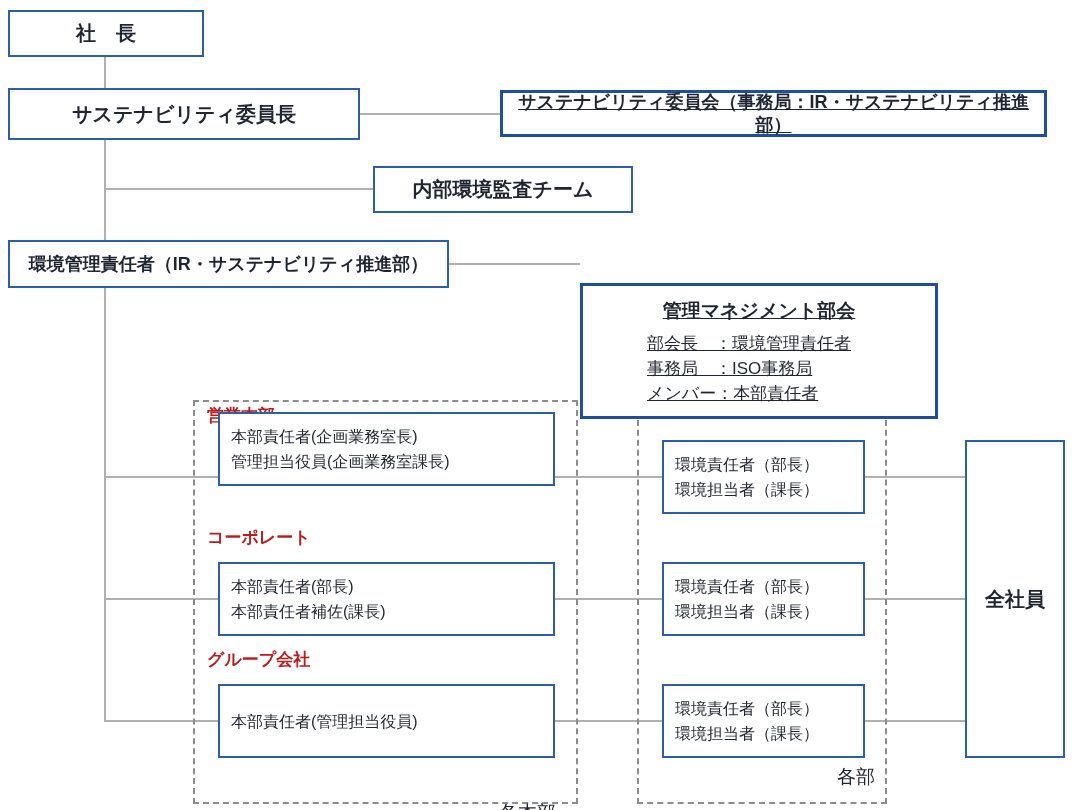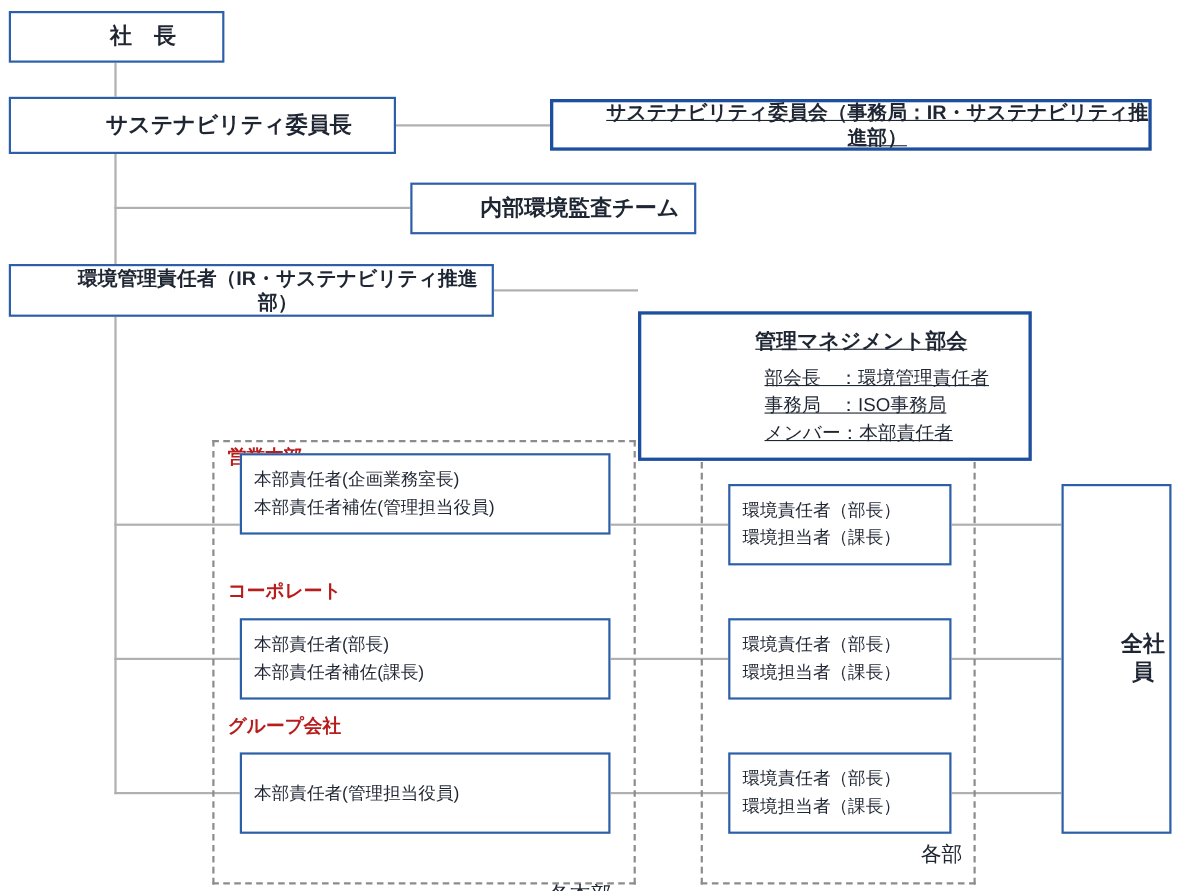--- a/index.html
+++ b/index.html
@@ -24,21 +24,20 @@
     position:absolute;
     background:#ffffff;
     border:2px solid #2d5fa9;
     display:flex;
     align-items:center;
     justify-content:center;
     text-align:center;
     font-size:20px;
     font-weight:700;
     line-height:1.25;
-    padding-left:48px;
   }
   .node.strong { border-width:3px; border-color:#1d4f9e;text-decoration:underline; }
   .node.small-label { font-size:18px; }
   .node.detail {
     flex-direction:column;
     align-items:flex-start;
     justify-content:center;
     text-align:left;
     font-size:16px;
     font-weight:400;
@@ -127,21 +126,21 @@
     <div class="sub-lines">
       <div>部会長　：環境管理責任者</div>
       <div>事務局　：ISO事務局</div>
       <div>メンバー：本部責任者</div>
     </div>
   </div>
 
   <div class="group-heading" style="left:207px; top:404px">営業本部</div>
   <div class="node detail" style="left:218px; top:412px; width:337px; height:74px">
     <div>本部責任者(企画業務室長)</div>
-    <div>本部責任者補佐(管理担当役員)</div>
+    <div>管理担当役員(企画業務室課長)</div>
   </div>
 
   <div class="group-heading" style="left:207px; top:526px">コーポレート</div>
   <div class="node detail" style="left:218px; top:562px; width:337px; height:74px">
     <div>本部責任者(部長)</div>
     <div>本部責任者補佐(課長)</div>
   </div>
 
   <div class="group-heading" style="left:207px; top:648px">グループ会社</div>
   <div class="node detail" style="left:218px; top:684px; width:337px; height:74px">

